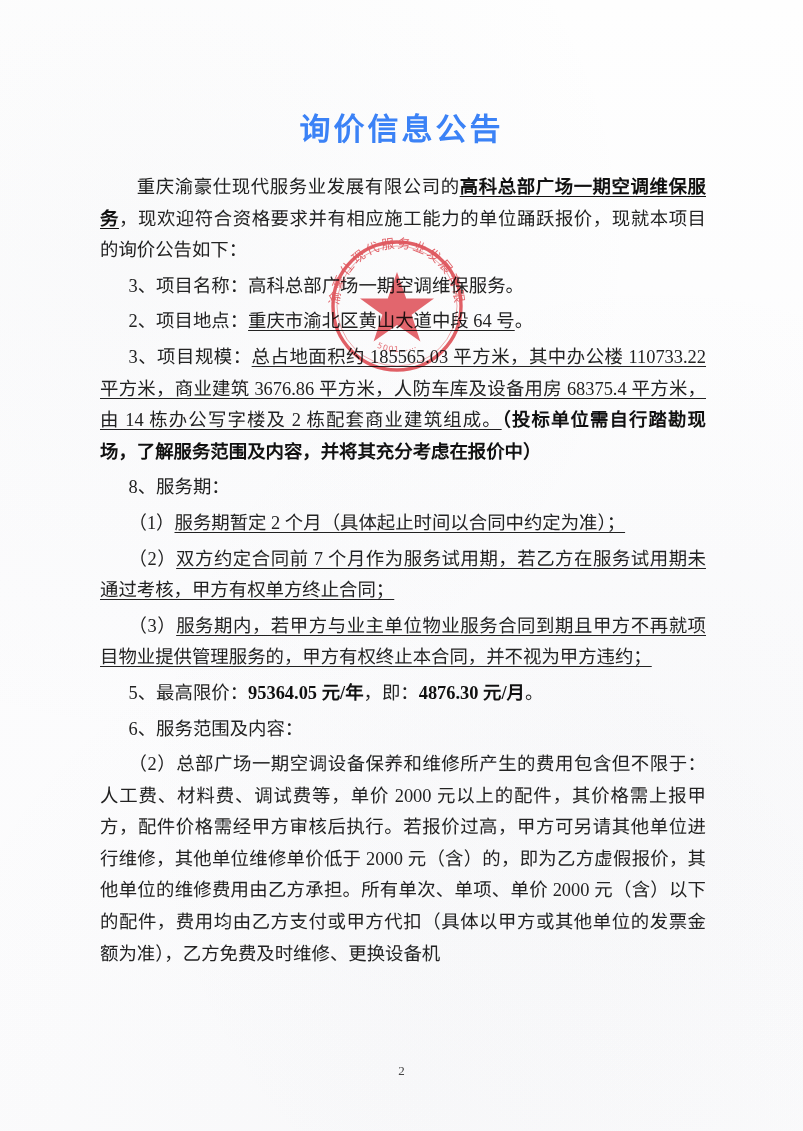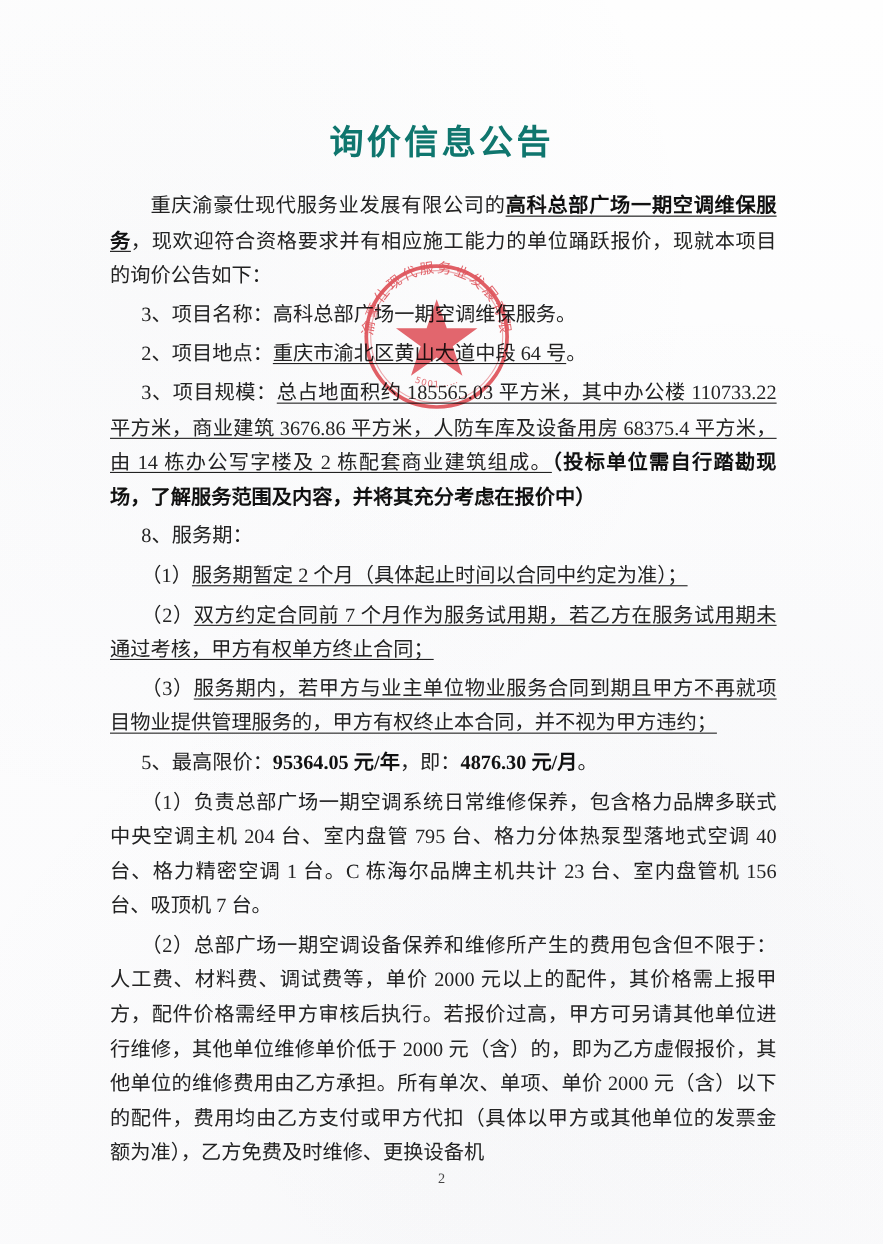--- a/index.html
+++ b/index.html
@@ -39,21 +39,21 @@
   
   .doc-title {
     position: absolute;
     top: 104px;
     left: 0;
     width: 803px;
     text-align: center;
     font-size: 31px;
     font-weight: bold;
     letter-spacing: 3px;
-    color: #0f766e;
+    color: #3b82f6;
     font-family: "DejaVu Serif", "Liberation Serif", serif;
   }
 
   
   .body-block {
     position: absolute;
     top: 168px;
     left: 96px;
     width: 614px;
     font-size: 18.4px;
@@ -125,22 +125,22 @@
 
     <p class="para indent-1"><span>（1）</span><span class="u">服务期暂定 2 个月（具体起止时间以合同中约定为准）；</span></p>
 
     <p class="para indent-1"><span>（2）</span><span class="u">双方约定合同前 7 个月作为服务试用期，若乙方在服务试用期未通过考核，甲方有权单方终止合同；</span></p>
 
     <p class="para indent-1"><span>（3）</span><span class="u">服务期内，若甲方与业主单位物业服务合同到期且甲方不再就项目物业提供管理服务的，甲方有权终止本合同，并不视为甲方违约；</span></p>
 
 
     <p class="para indent-1"><span>5、最高限价：</span><span class="b">95364.05 元/年</span><span>，即：</span><span class="b">4876.30 元/月</span><span>。</span></p>
 
+    <p class="para indent-1"><span>6、服务范围及内容：</span></p>
 
-    <p class="para indent-1">（1）负责总部广场一期空调系统日常维修保养，包含格力品牌多联式中央空调主机 204 台、室内盘管 795 台、格力分体热泵型落地式空调 40 台、格力精密空调 1 台。C 栋海尔品牌主机共计 23 台、室内盘管机 156 台、吸顶机 7 台。</p>
 
     <p class="para indent-1">（2）总部广场一期空调设备保养和维修所产生的费用包含但不限于：人工费、材料费、调试费等，单价 2000 元以上的配件，其价格需上报甲方，配件价格需经甲方审核后执行。若报价过高，甲方可另请其他单位进行维修，其他单位维修单价低于 2000 元（含）的，即为乙方虚假报价，其他单位的维修费用由乙方承担。所有单次、单项、单价 2000 元（含）以下的配件，费用均由乙方支付或甲方代扣（具体以甲方或其他单位的发票金额为准），乙方免费及时维修、更换设备机</p>
 
   </div>
 
   <div class="seal">
     <svg viewBox="0 0 146 156" xmlns="http://www.w3.org/2000/svg">
       <defs>
         <path id="sealArcTop" d="M 15 82 A 58 58 0 0 1 131 82"></path>
         <path id="sealArcBottom" d="M 27 82 A 46 46 0 0 0 119 82"></path>

